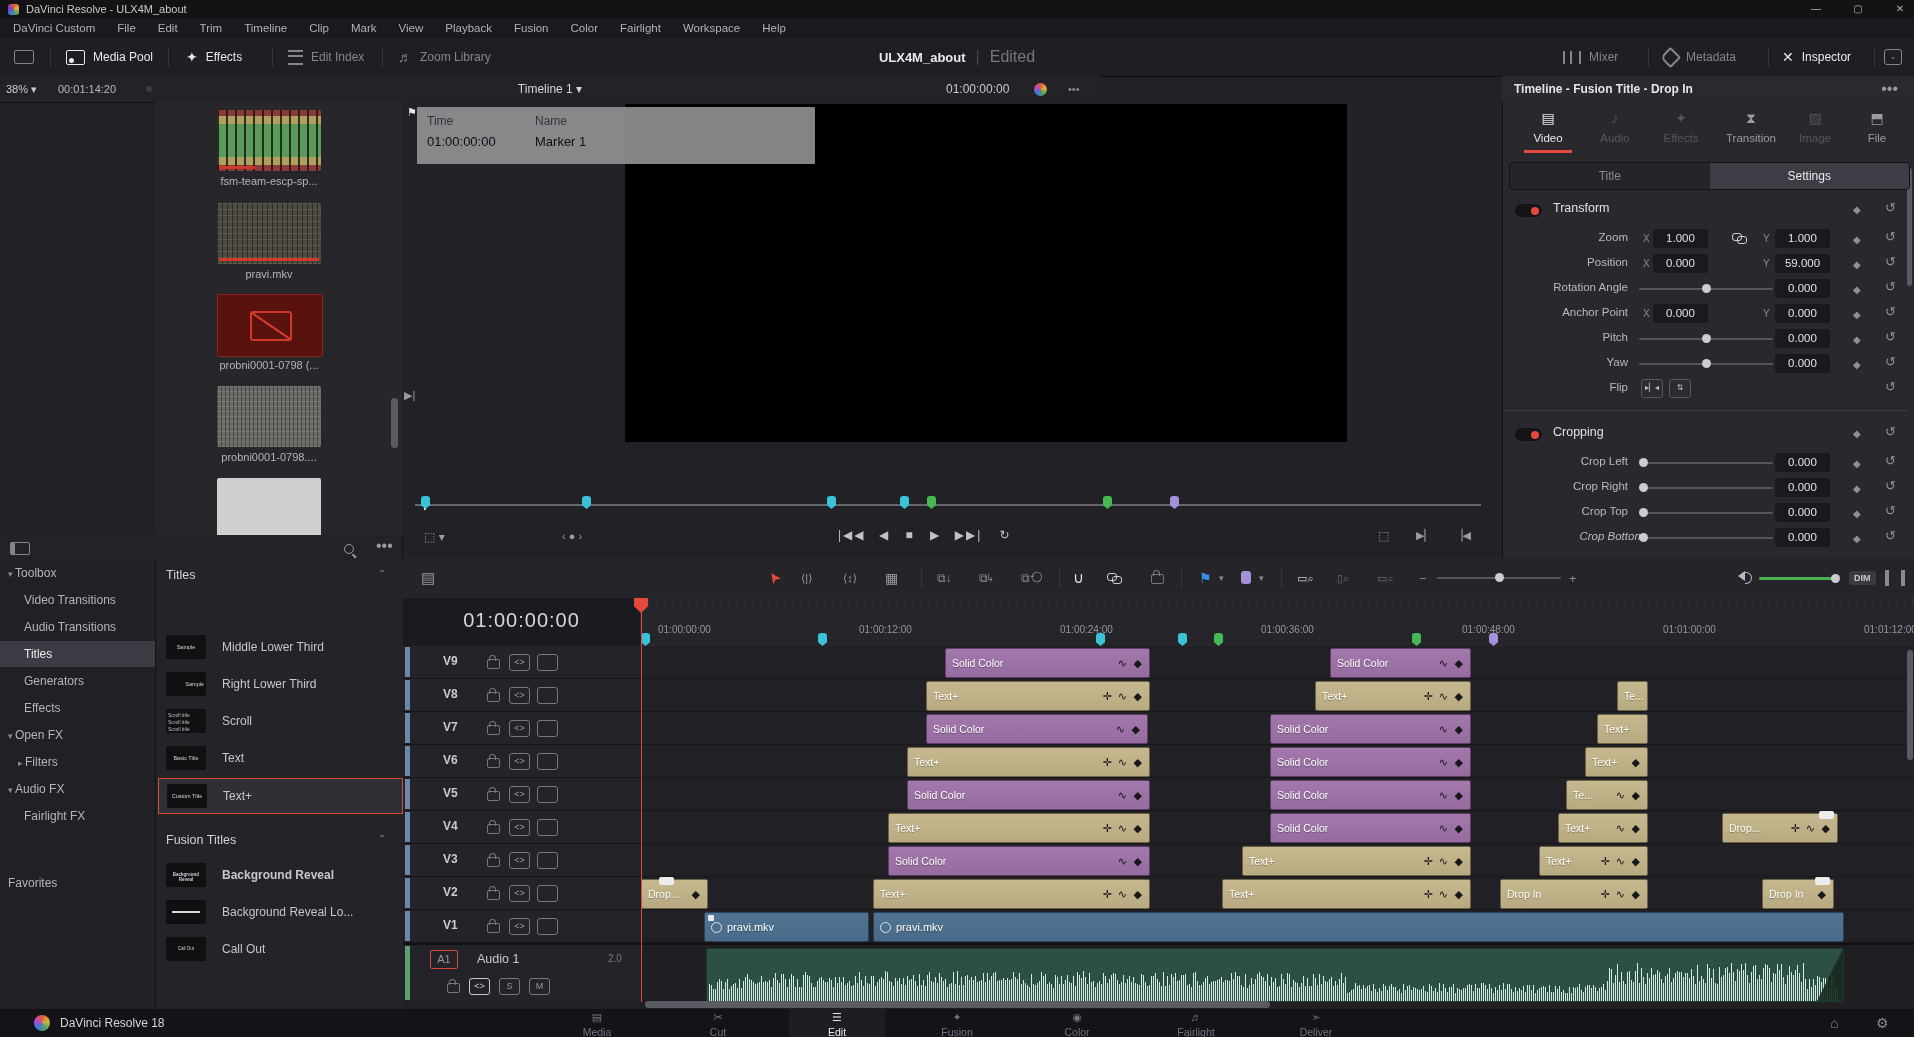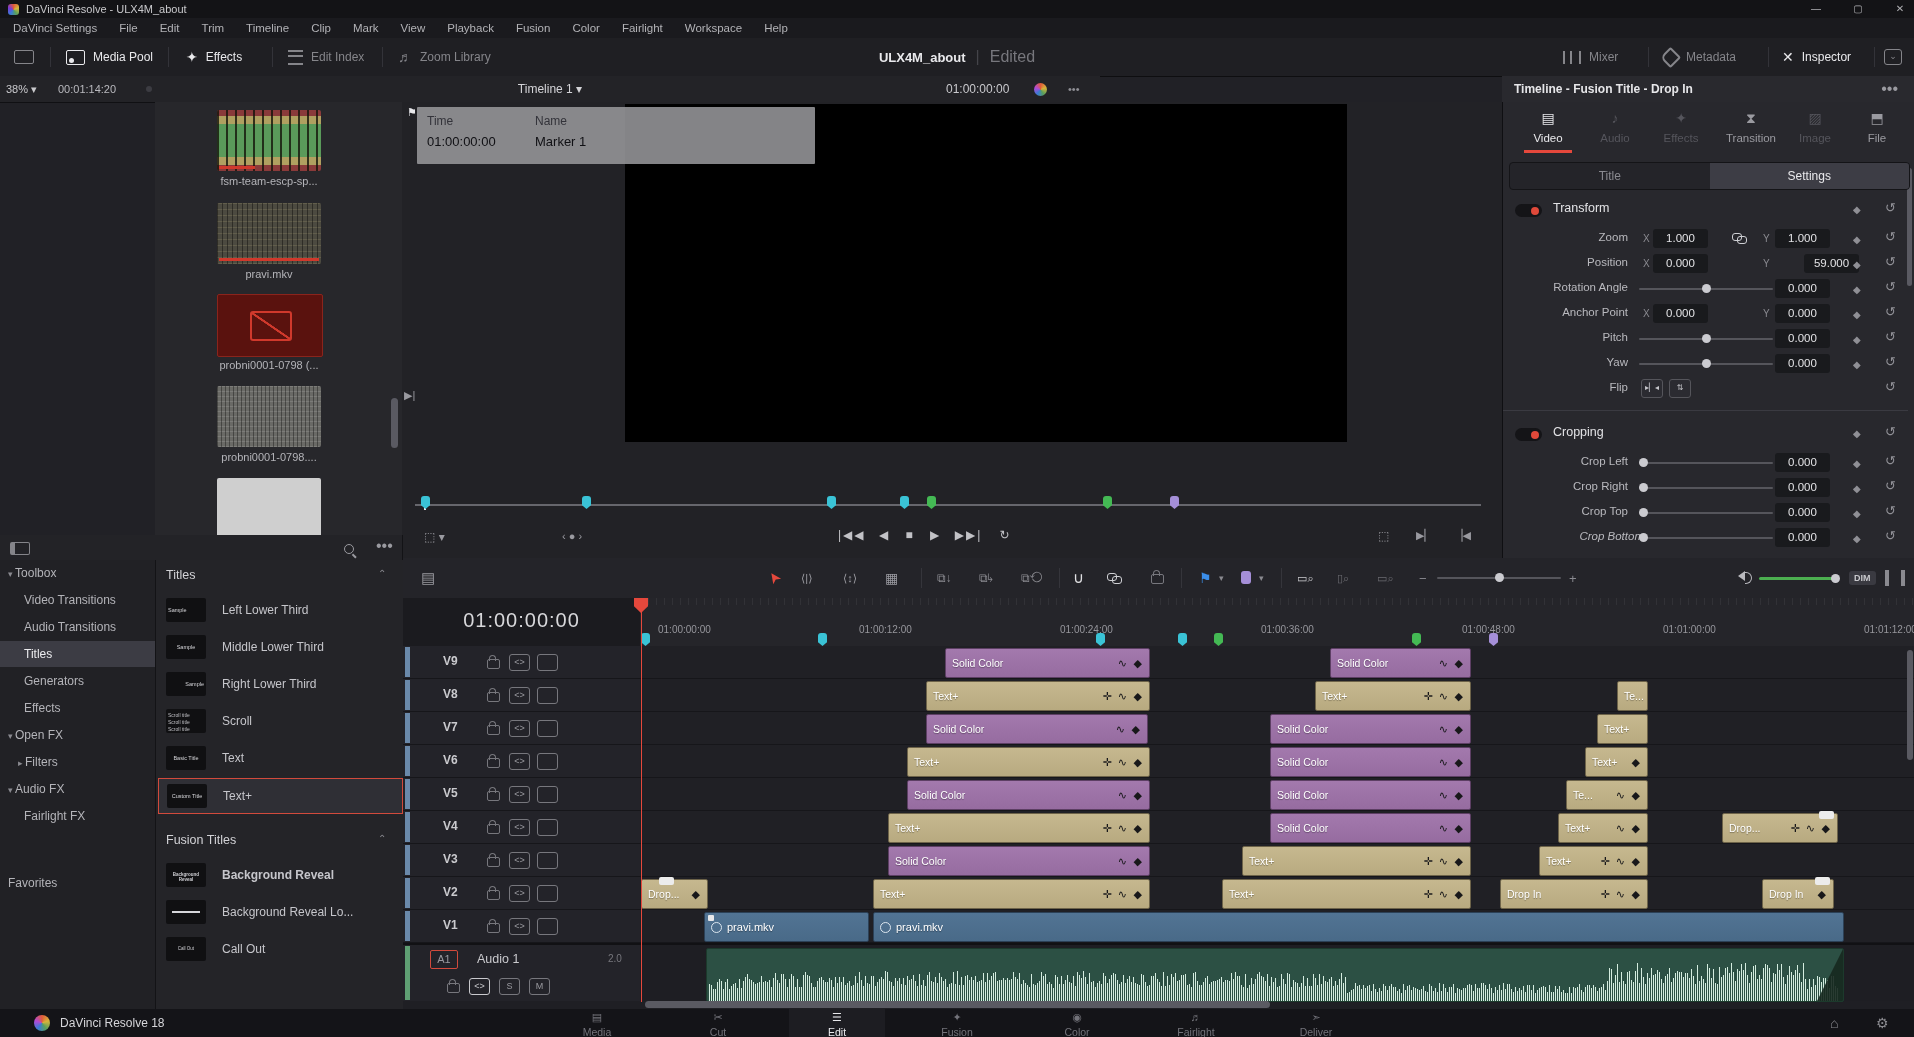--- a/index.html
+++ b/index.html
@@ -115,21 +115,21 @@
 
   <div class="abs titlebar flex">
     <span class="appicon"></span>
     <span>DaVinci Resolve - ULX4M_about</span>
     <span style="position:absolute;right:84px;" class="winbtn">—</span>
     <span style="position:absolute;right:42px;" class="winbtn">▢</span>
     <span style="position:absolute;right:0;" class="winbtn">✕</span>
   </div>
 
   <div class="abs menubar flex" id="menubar" style="padding-left: 2px;">
-      <div class="menu-item">DaVinci Settings</div>
+      <div class="menu-item">DaVinci Custom</div>
       <div class="menu-item">File</div>
       <div class="menu-item">Edit</div>
       <div class="menu-item">Trim</div>
       <div class="menu-item">Timeline</div>
       <div class="menu-item">Clip</div>
       <div class="menu-item">Mark</div>
       <div class="menu-item">View</div>
       <div class="menu-item">Playback</div>
       <div class="menu-item">Fusion</div>
       <div class="menu-item">Color</div>
@@ -312,21 +312,21 @@
       <div class="valbox" style="left: 150px; top: 127px;">1.000</div>
       <div class="i-link" style="left: 229px; top: 131px;"></div>
       <div class="xy" style="left: 260px; top: 131px;">Y</div>
       <div class="valbox" style="left: 272px; top: 127px;">1.000</div>
       <div class="dia" style="left: 350px; top: 132px;">◆</div>
       <div class="reset" style="left: 382px; top: 127px;">↺</div>
       <div class="ilabel" style="left: 0px; top: 154px; width: 125px;">Position</div>
       <div class="xy" style="left: 140px; top: 156px;">X</div>
       <div class="valbox" style="left: 150px; top: 152px;">0.000</div>
       <div class="xy" style="left: 260px; top: 156px;">Y</div>
-      <div class="valbox" style="left: 272px; top: 152px; margin-left: 29px;">59.000</div>
+      <div class="valbox" style="left: 272px; top: 152px;">59.000</div>
       <div class="dia" style="left: 350px; top: 157px;">◆</div>
       <div class="reset" style="left: 382px; top: 152px;">↺</div>
       <div class="ilabel" style="left: 0px; top: 179px; width: 125px;">Rotation Angle</div>
       <div class="slider" style="left: 136px; top: 186px; width: 134px;">
         <div class="knob" style="left: 63px;"></div>
       </div>
       <div class="valbox" style="left: 272px; top: 177px;">0.000</div>
       <div class="dia" style="left: 350px; top: 182px;">◆</div>
       <div class="reset" style="left: 382px; top: 177px;">↺</div>
       <div class="ilabel" style="left: 0px; top: 204px; width: 125px;">Anchor Point</div>
@@ -406,26 +406,20 @@
       <div class="tbx-row" style="top: 162px; padding-left: 8px;"><span style="font-size: 9px; color: rgb(138, 138, 144);">▾ </span><span>Open FX</span></div>
       <div class="tbx-row" style="top: 189px; padding-left: 18px;"><span style="font-size: 9px; color: rgb(138, 138, 144);">▸ </span><span>Filters</span></div>
       <div class="tbx-row" style="top: 216px; padding-left: 8px;"><span style="font-size: 9px; color: rgb(138, 138, 144);">▾ </span><span>Audio FX</span></div>
       <div class="tbx-row" style="top: 243px; padding-left: 24px;"><span>Fairlight FX</span></div>
       <div class="tbx-row" style="top: 310px; padding-left: 8px;"><span>Favorites</span></div>
     </div>
 
   <div class="abs titlesp" id="titlespanel">
       <div class="phead" style="left: 10px; top: 8px;">Titles</div>
       <div style="position: absolute; left: 222px; top: 8px; color: rgb(138, 138, 144); font-size: 10px;">⌃</div>
-      <div class="t-item" style="top: 33px;">
-        <div class="t-thumb">
-          <div style="position: absolute; top: 9px; font-size: 5.5px; color: rgb(214, 214, 218); left: 2px; text-align: left;">Sample</div>
-        </div>
-        <div class="t-label">Left Lower Third</div>
-      </div>
       <div class="t-item" style="top: 70px;">
         <div class="t-thumb">
           <div style="position: absolute; top: 9px; font-size: 5.5px; color: rgb(214, 214, 218); left: 0px; right: 0px; text-align: center;">Sample</div>
         </div>
         <div class="t-label">Middle Lower Third</div>
       </div>
       <div class="t-item" style="top: 107px;">
         <div class="t-thumb">
           <div style="position: absolute; top: 9px; font-size: 5.5px; color: rgb(214, 214, 218); right: 2px; text-align: right;">Sample</div>
         </div>

